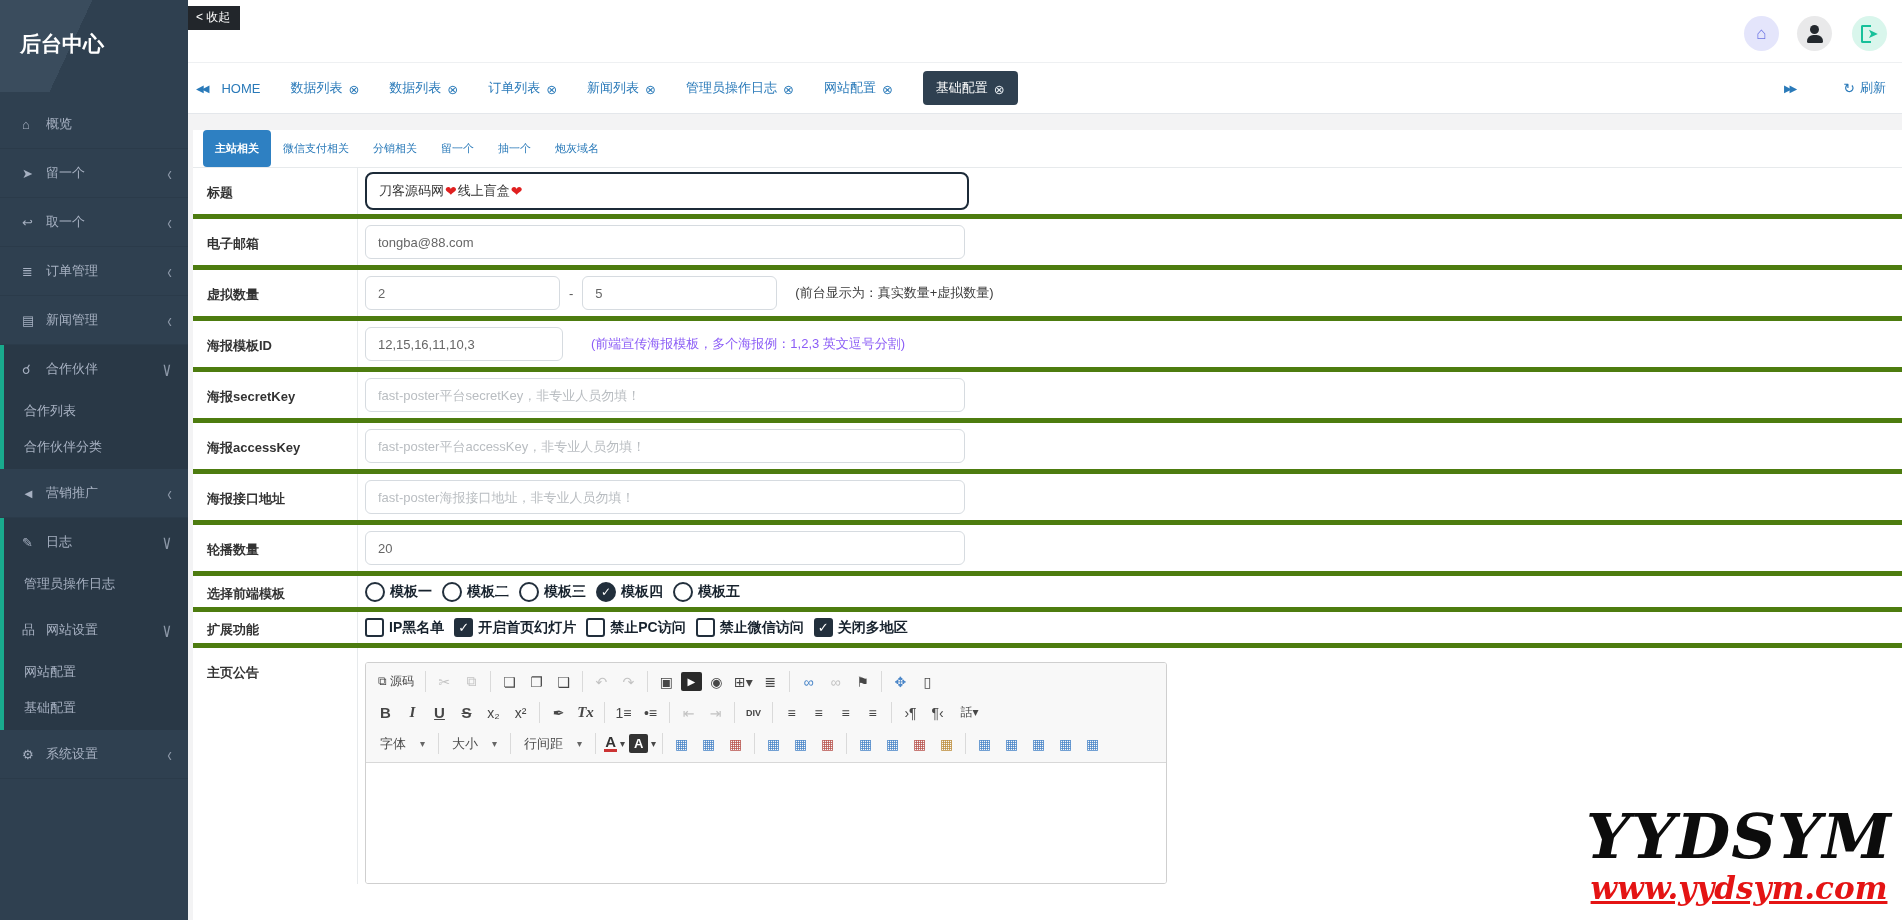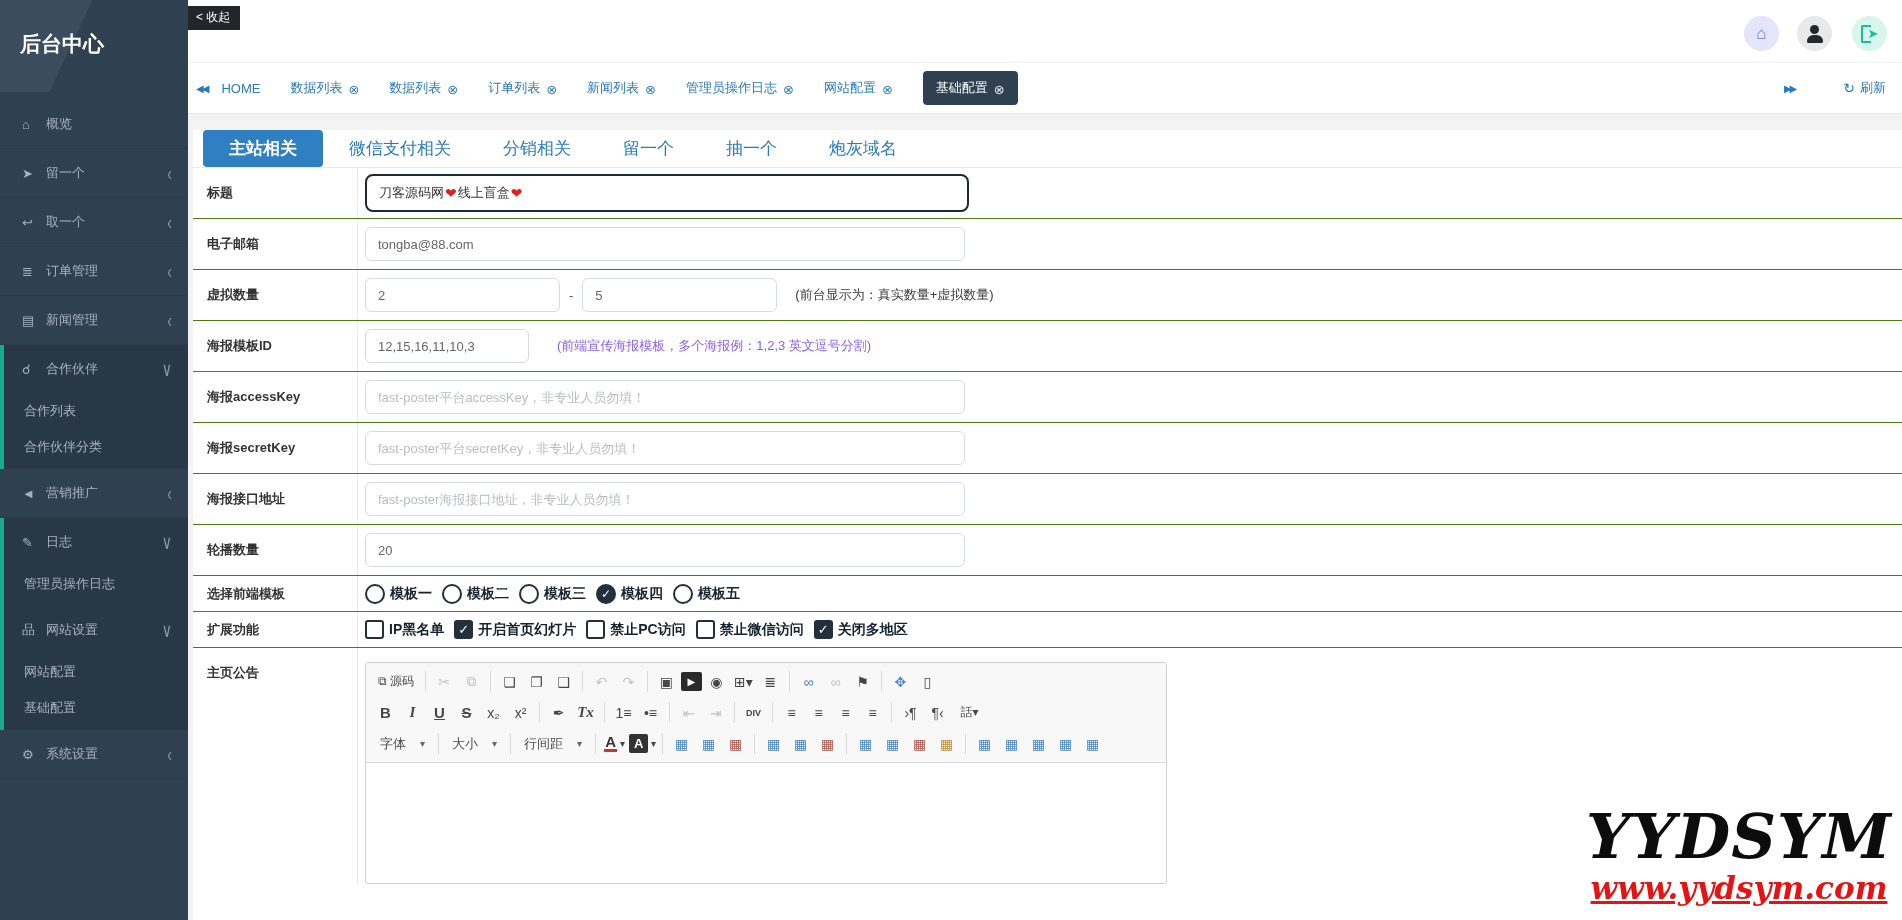--- a/index.html
+++ b/index.html
@@ -45,33 +45,33 @@
   .tab{display:flex;align-items:flex-end;gap:6px;font-size:13px;color:#2a7ab9;cursor:pointer;white-space:nowrap}
   .tab .x{font-size:13px}
   .tab.active{background:#2f4050;color:#fff;padding:8px 13px;border-radius:4px}
   .tab.active .x{color:#e8edf2}
   .tabbar-right{margin-left:auto;display:flex;align-items:center;gap:48px}
   .refresh{display:flex;align-items:center;gap:5px;font-size:13px;color:#2a7ab9;cursor:pointer}
   .refresh .ric{font-size:14px}
   
   .panel{position:absolute;left:5px;right:0;top:130px;bottom:0;background:#fff}
   .subtabs{display:flex;align-items:flex-end;padding-left:10px;height:37px}
-  .st{padding:0 26px;height:37px;display:flex;align-items:center;font-size:17px;color:#2a7ab9;cursor:pointer}
+  .st{padding:0 12px;height:37px;display:flex;align-items:center;font-size:11px;color:#2a7ab9;cursor:pointer}
   .st.active{background:#2e80c2;color:#fff;font-weight:700;border-radius:4px}
   
   .form-table{border-top:1px solid #e7eaec}
-  .frow{display:flex;border-bottom:1px solid #4d7c0f;min-height:51px;box-sizing:border-box}
+  .frow{display:flex;border-bottom:5px solid #4d7c0f;min-height:51px;box-sizing:border-box}
   .frow.short{min-height:36px}
   .flabel{flex:0 0 165px;width:165px;border-right:1px solid #e7eaec;padding:16px 0 0 14px;
     font-weight:700;font-size:13px;color:#333;box-sizing:border-box}
   .fval{flex:1;display:flex;align-items:center;padding-left:7px;font-size:13px;color:#444}
   .txt{height:34px;border:1px solid #d6dbe0;border-radius:6px;padding:0 12px;font-size:13px;color:#666;
     box-sizing:border-box;background:#fff;outline:none;font-family:inherit}
   .txt::placeholder{color:#b9bdc1}
-  .w600{width:600px}.w195{width:195px}.w190{width:164px}
+  .w600{width:600px}.w195{width:195px}.w190{width:198px}
   .input-like{width:604px;height:38px;border:2px solid #1c2a38;border-radius:8px;display:flex;align-items:center;
     padding:0 12px;font-size:13px;color:#333;box-sizing:border-box;background:#fff}
   .heart{color:#e02020;font-size:14px;margin:0 1px}
   .dash{margin:0 9px;color:#555}
   .hint{margin-left:18px;font-size:13px;color:#3c3c3c}
   .hint2{margin-left:28px;font-size:13px;color:#8b5cf6}
   
   .opt{display:inline-flex;align-items:center;margin-right:10px}
   .cbx{width:19px;height:19px;border:2px solid #222f3c;border-radius:3px;background:#fff;display:inline-flex;
     align-items:center;justify-content:center;box-sizing:border-box;cursor:pointer}
@@ -298,30 +298,30 @@
 
       <div class="frow">
         <div class="flabel">海报模板ID</div>
         <div class="fval">
           <input class="txt w190" value="12,15,16,11,10,3" style="">
           <span class="hint2">(前端宣传海报模板，多个海报例：1,2,3 英文逗号分割)</span>
         </div>
       </div>
 
       <div class="frow">
+        <div class="flabel">海报secretKey</div>
+        <div class="fval">
+          <input class="txt w600" placeholder="fast-poster平台secretKey，非专业人员勿填！" style="">
+        </div>
+      </div>
+
+      <div class="frow">
         <div class="flabel">海报accessKey</div>
         <div class="fval">
           <input class="txt w600" placeholder="fast-poster平台accessKey，非专业人员勿填！" style="">
-        </div>
-      </div>
-
-      <div class="frow">
-        <div class="flabel">海报secretKey</div>
-        <div class="fval">
-          <input class="txt w600" placeholder="fast-poster平台secretKey，非专业人员勿填！" style="">
         </div>
       </div>
 
       <div class="frow">
         <div class="flabel">海报接口地址</div>
         <div class="fval">
           <input class="txt w600" placeholder="fast-poster海报接口地址，非专业人员勿填！" style="">
         </div>
       </div>
 

